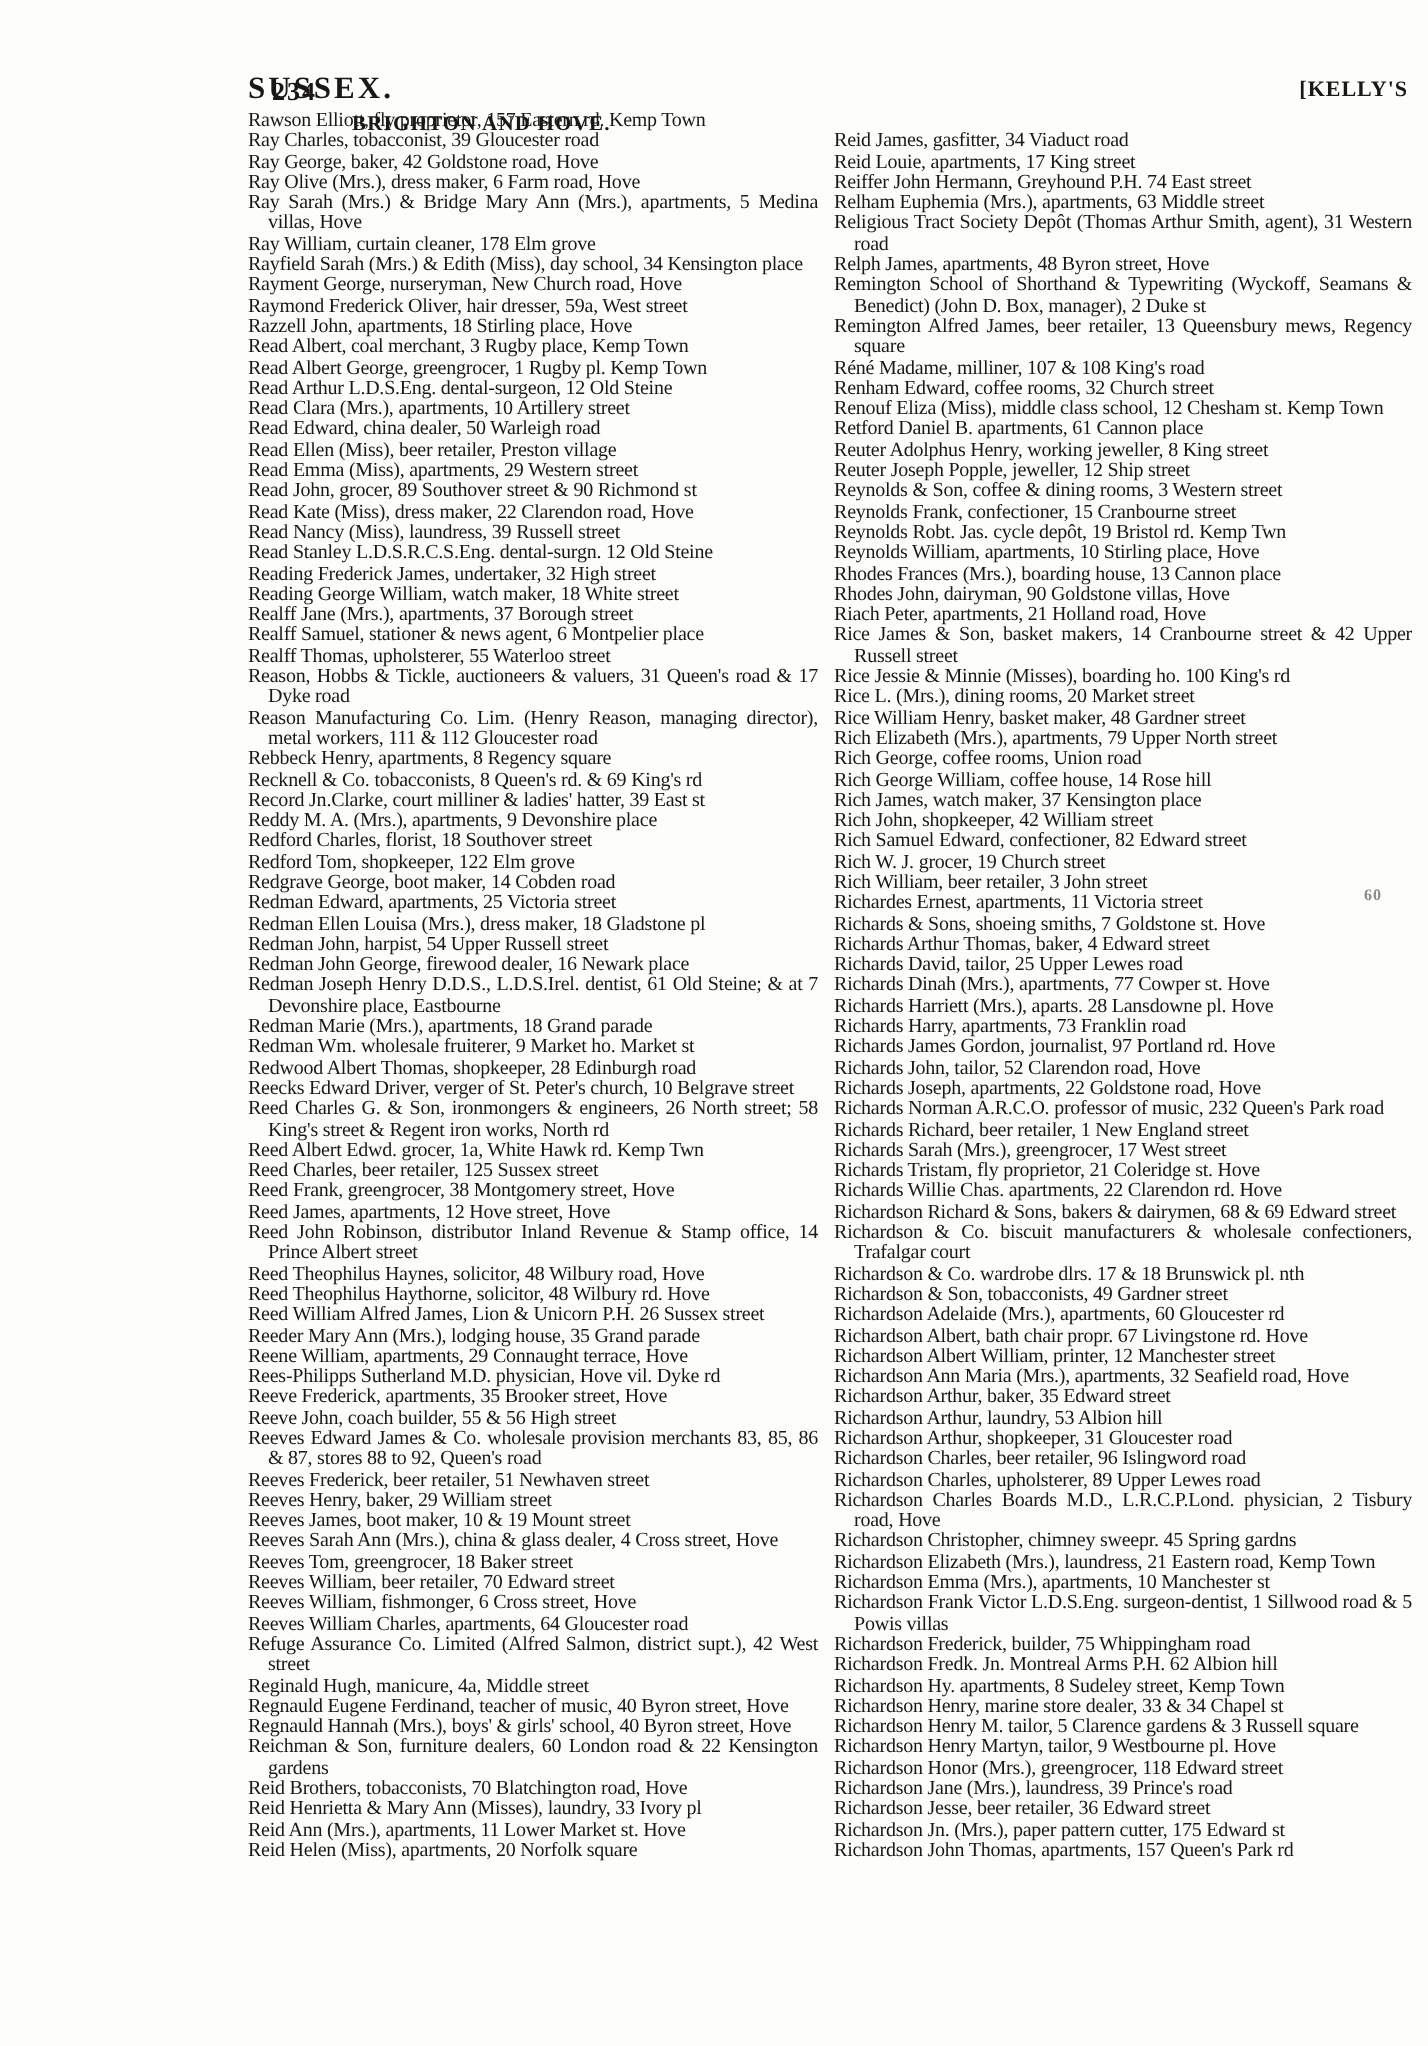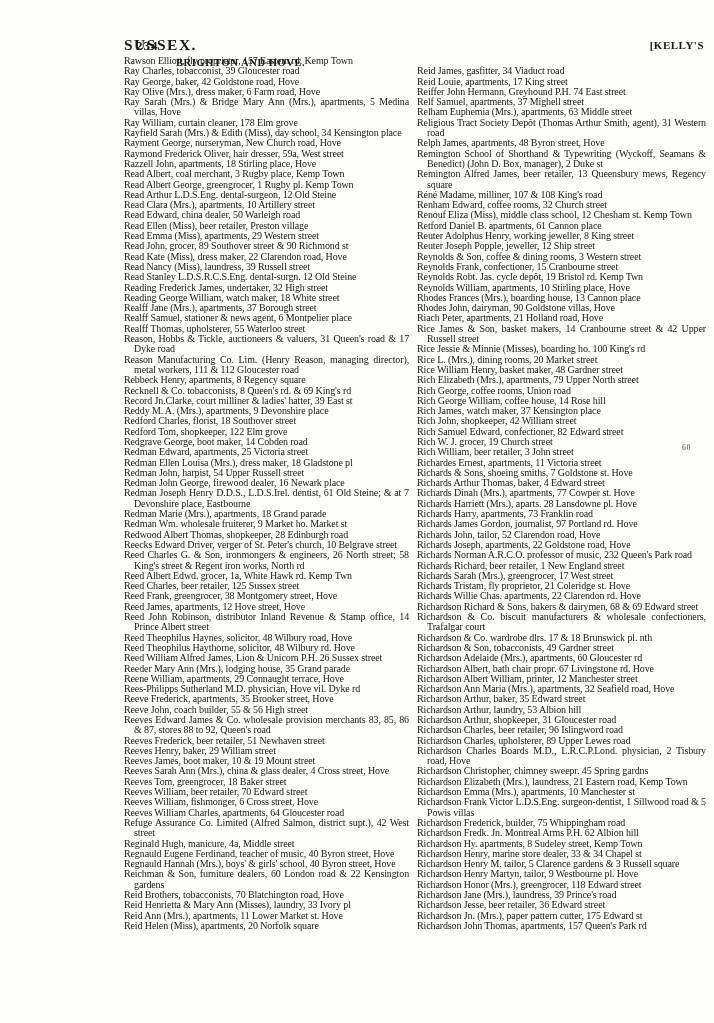--- a/index.html
+++ b/index.html
@@ -136,21 +136,20 @@
         <div class="entry">Reid Brothers, tobacconists, 70 Blatchington road, Hove</div>
         <div class="entry">Reid Henrietta &amp; Mary Ann (Misses), laundry, 33 Ivory pl</div>
         <div class="entry">Reid Ann (Mrs.), apartments, 11 Lower Market st. Hove</div>
         <div class="entry">Reid Helen (Miss), apartments, 20 Norfolk square</div>
       </div>
     <div class="divider"></div>
     <div class="col col-right">
         <div class="entry">Reid James, gasfitter, 34 Viaduct road</div>
         <div class="entry">Reid Louie, apartments, 17 King street</div>
         <div class="entry">Reiffer John Hermann, Greyhound P.H. 74 East street</div>
-        <div class="entry">Relf Samuel, apartments, 37 Mighell street</div>
         <div class="entry">Relham Euphemia (Mrs.), apartments, 63 Middle street</div>
         <div class="entry">Religious Tract Society Depôt (Thomas Arthur Smith, agent), 31 Western road</div>
         <div class="entry">Relph James, apartments, 48 Byron street, Hove</div>
         <div class="entry">Remington School of Shorthand &amp; Typewriting (Wyckoff, Seamans &amp; Benedict) (John D. Box, manager), 2 Duke st</div>
         <div class="entry">Remington Alfred James, beer retailer, 13 Queensbury mews, Regency square</div>
         <div class="entry">Réné Madame, milliner, 107 &amp; 108 King's road</div>
         <div class="entry">Renham Edward, coffee rooms, 32 Church street</div>
         <div class="entry">Renouf Eliza (Miss), middle class school, 12 Chesham st. Kemp Town</div>
         <div class="entry">Retford Daniel B. apartments, 61 Cannon place</div>
         <div class="entry">Reuter Adolphus Henry, working jeweller, 8 King street</div>
@@ -170,20 +169,21 @@
         <div class="entry">Rich George, coffee rooms, Union road</div>
         <div class="entry">Rich George William, coffee house, 14 Rose hill</div>
         <div class="entry">Rich James, watch maker, 37 Kensington place</div>
         <div class="entry">Rich John, shopkeeper, 42 William street</div>
         <div class="entry">Rich Samuel Edward, confectioner, 82 Edward street</div>
         <div class="entry">Rich W. J. grocer, 19 Church street</div>
         <div class="entry">Rich William, beer retailer, 3 John street</div>
         <div class="entry">Richardes Ernest, apartments, 11 Victoria street</div>
         <div class="entry">Richards &amp; Sons, shoeing smiths, 7 Goldstone st. Hove</div>
         <div class="entry">Richards Arthur Thomas, baker, 4 Edward street</div>
+        <div class="entry">Richards David, tailor, 25 Upper Lewes road</div>
         <div class="entry">Richards Dinah (Mrs.), apartments, 77 Cowper st. Hove</div>
         <div class="entry">Richards Harriett (Mrs.), aparts. 28 Lansdowne pl. Hove</div>
         <div class="entry">Richards Harry, apartments, 73 Franklin road</div>
         <div class="entry">Richards James Gordon, journalist, 97 Portland rd. Hove</div>
         <div class="entry">Richards John, tailor, 52 Clarendon road, Hove</div>
         <div class="entry">Richards Joseph, apartments, 22 Goldstone road, Hove</div>
         <div class="entry">Richards Norman A.R.C.O. professor of music, 232 Queen's Park road</div>
         <div class="entry">Richards Richard, beer retailer, 1 New England street</div>
         <div class="entry">Richards Sarah (Mrs.), greengrocer, 17 West street</div>
         <div class="entry">Richards Tristam, fly proprietor, 21 Coleridge st. Hove</div>

